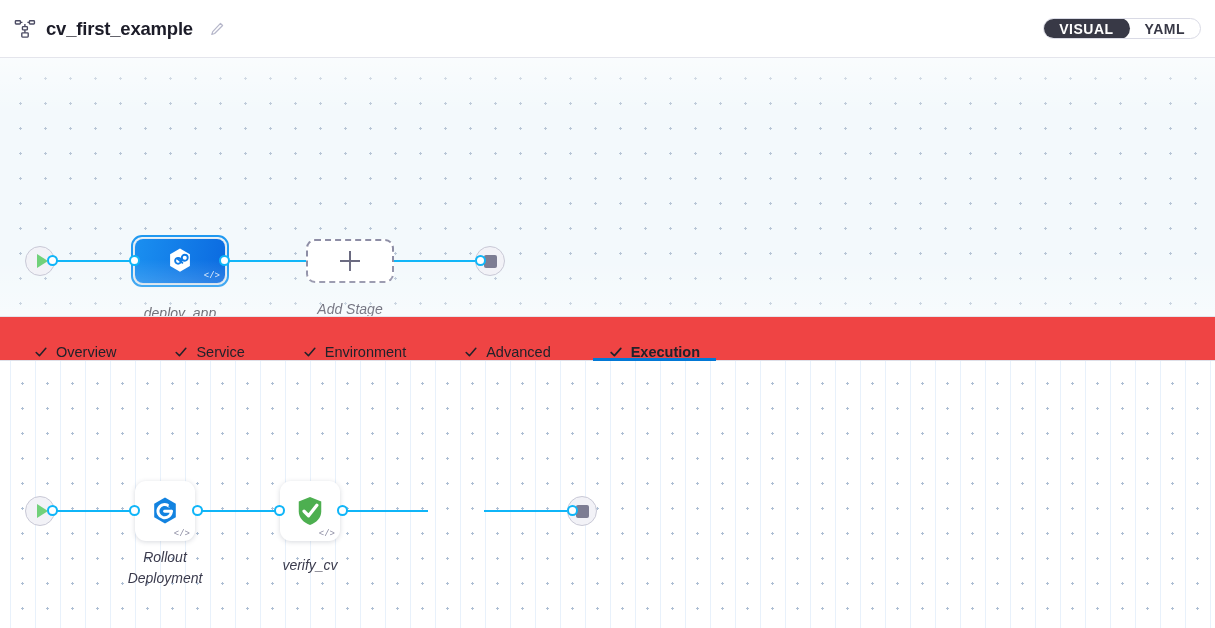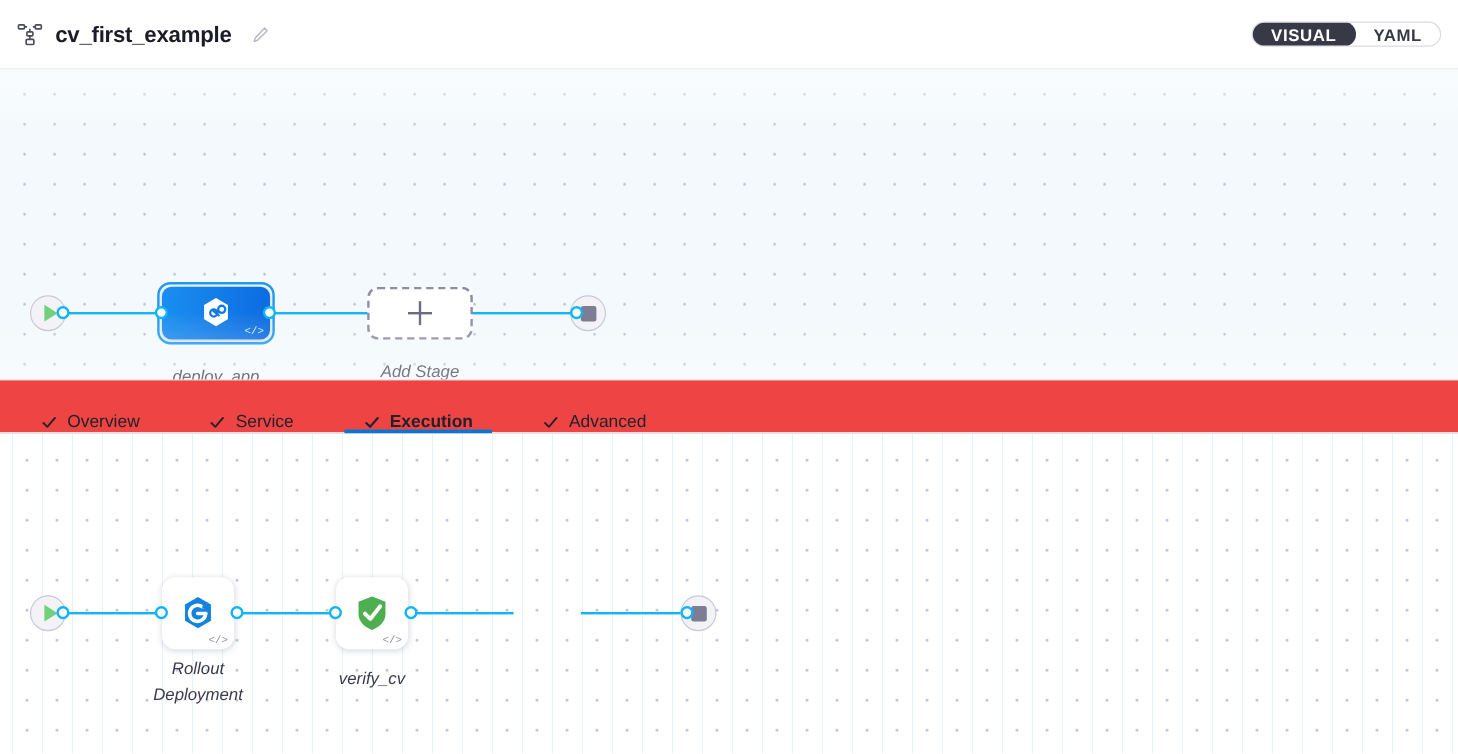--- a/index.html
+++ b/index.html
@@ -401,31 +401,37 @@
           <path d="M2.5 8.6 L6.2 12.2 L13.5 3.8"></path>
         </svg>
       <span class="tab-label">Overview</span>
     </button>
     <button class="tab">
       <svg class="tab-check" viewBox="0 0 16 16" fill="none" stroke="#22222a" stroke-width="1.8" stroke-linecap="round" stroke-linejoin="round">
           <path d="M2.5 8.6 L6.2 12.2 L13.5 3.8"></path>
         </svg>
       <span class="tab-label">Service</span>
     </button>
-    <button class="tab active">
-      <svg class="tab-check" viewBox="0 0 16 16" fill="none" stroke="#22222a" stroke-width="2" stroke-linecap="round" stroke-linejoin="round">
+    <button class="tab">
+      <svg class="tab-check" viewBox="0 0 16 16" fill="none" stroke="#22222a" stroke-width="1.8" stroke-linecap="round" stroke-linejoin="round">
           <path d="M2.5 8.6 L6.2 12.2 L13.5 3.8"></path>
         </svg>
-      <span class="tab-label">Execution</span>
+      <span class="tab-label">Environment</span>
     </button>
     <button class="tab">
       <svg class="tab-check" viewBox="0 0 16 16" fill="none" stroke="#22222a" stroke-width="1.8" stroke-linecap="round" stroke-linejoin="round">
           <path d="M2.5 8.6 L6.2 12.2 L13.5 3.8"></path>
         </svg>
       <span class="tab-label">Advanced</span>
+    </button>
+    <button class="tab active">
+      <svg class="tab-check" viewBox="0 0 16 16" fill="none" stroke="#22222a" stroke-width="2" stroke-linecap="round" stroke-linejoin="round">
+          <path d="M2.5 8.6 L6.2 12.2 L13.5 3.8"></path>
+        </svg>
+      <span class="tab-label">Execution</span>
     </button>
   </div>
 
   <div class="step-canvas">
 
     <div class="edge" style="left:52px; top:149px; width:90px;"></div>
     <div class="edge" style="left:190px; top:149px; width:100px;"></div>
     <div class="edge" style="left:338px; top:149px; width:90px;"></div>
     <div class="edge" style="left:484px; top:149px; width:90px;"></div>
 

